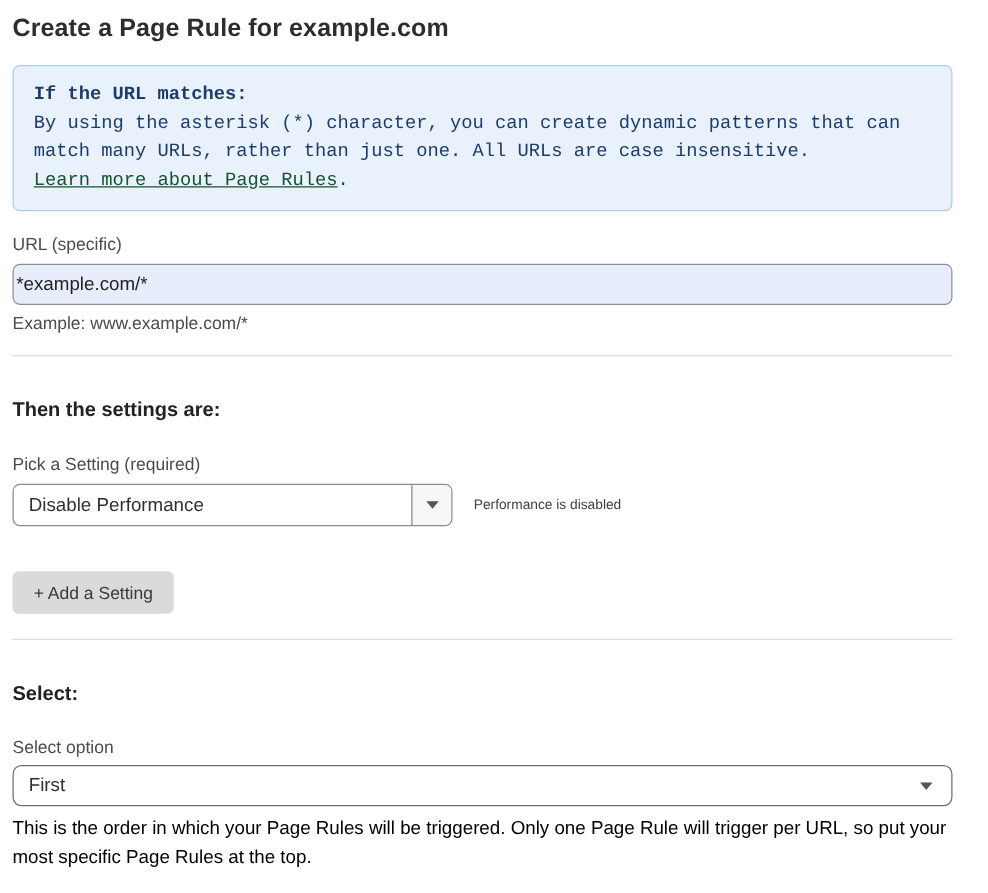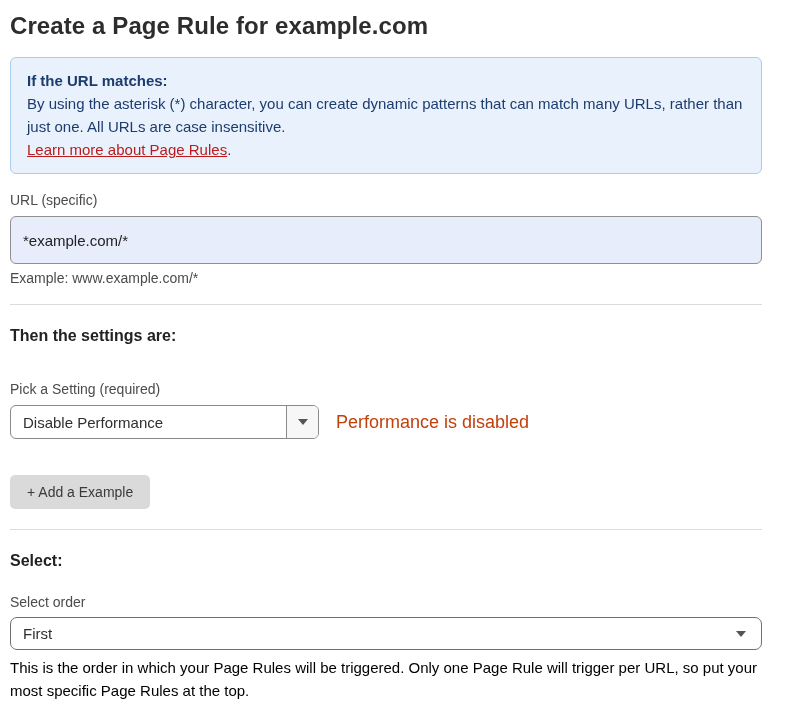--- a/index.html
+++ b/index.html
@@ -10,95 +10,96 @@
     color: #333;
   }
   .page {
     width: 790px;
     min-height: 714px;
     padding: 12px 28px 20px 10px;
   }
   .content { width: 752px; }
 
   h1.page-title {
-    font-size: 24px;
+    font-size: 20px;
     font-weight: 700;
     color: #2d2d2d;
     letter-spacing: 0.1px;
   }
 
   
   .info-box {
     margin-top: 17px;
     background: #e9f2fc;
     border: 1px solid #a9cdec;
     border-radius: 6px;
     padding: 11px 16px 12px 16px;
     color: #1d3c6e;
     font-size: 15px;
     line-height: 23px;
+    font-family: Liberation Mono, monospace;
   }
   .info-box .info-heading { font-weight: 700; }
   .info-box a.info-link {
-    color: #b91c1c;
+    color: #14532d;
     text-decoration: underline;
     cursor: pointer;
   }
 
   
   .field-label {
     font-size: 14px;
     color: #4b4b4b;
     margin-top: 18px;
   }
   .helper-text {
     font-size: 14px;
     color: #4b4b4b;
     margin-top: 6px;
   }
 
   .url-input {
     display: block;
     width: 752px;
-    height: 48px;
+    height: 33px;
     margin-top: 8px;
     background: #e7edfb;
     border: 1px solid #8f8f8f;
     border-radius: 6px;
-    padding: 0 12px;
+    padding: 0 2px;
     font-size: 15px;
     color: #222;
     font-family: "Liberation Sans", sans-serif;
     outline: none;
   }
 
   hr.divider {
     border: none;
     border-top: 1px solid #dcdcdc;
     margin-top: 18px;
   }
 
   h2.section-heading {
     font-size: 16px;
     font-weight: 700;
     color: #222;
-    margin-top: 22px;
+    margin-top: 35px;
   }
 
   
   .setting-row {
     display: flex;
     align-items: center;
     margin-top: 8px;
     gap: 17px;
   }
   .select-control {
     display: flex;
     align-items: stretch;
-    width: 309px;
+    width: 352px;
     height: 34px;
     border: 1px solid #8a8a8a;
     border-radius: 6px;
     background: #ffffff;
     cursor: pointer;
     overflow: hidden;
   }
   .select-value {
     flex: 1;
     display: flex;
@@ -115,22 +116,22 @@
     align-items: center;
     justify-content: center;
   }
   .tri-down {
     width: 0; height: 0;
     border-left: 5px solid transparent;
     border-right: 5px solid transparent;
     border-top: 6px solid #555;
   }
   .status-text {
-    font-size: 18px;
-    color: #c2410c;
+    font-size: 11px;
+    color: #404040;
   }
 
   button {
     font-family: "Liberation Sans", sans-serif;
     cursor: pointer;
     border: none;
   }
   .btn-gray {
     background: #dadada;
     color: #3a3a3a;
@@ -194,39 +195,39 @@
     </div>
 
     <div class="field-label">URL (specific)</div>
     <input class="url-input" type="text" value="*example.com/*" style="">
     <div class="helper-text">Example: www.example.com/*</div>
 
     <hr class="divider">
 
     <h2 class="section-heading">Then the settings are:</h2>
 
-    <div class="field-label" style="margin-top:36px;">Pick a Setting (required)</div>
+    <div class="field-label" style="margin-top:25px;">Pick a Setting (required)</div>
 
     <div class="setting-row">
       <div class="select-control">
         <div class="select-value">Disable Performance</div>
         <div class="select-arrow-box">
           <span class="tri-down"></span>
         </div>
       </div>
       <div class="status-text">Performance is disabled</div>
     </div>
 
-    <button class="btn-gray add-setting-btn">+ Add a Example</button>
+    <button class="btn-gray add-setting-btn">+ Add a Setting</button>
 
     <hr class="divider" style="margin-top:20px;">
 
     <h2 class="section-heading">Select:</h2>
 
-    <div class="field-label" style="margin-top:24px;">Select order</div>
+    <div class="field-label" style="margin-top:24px;">Select option</div>
 
     <div class="order-select">
       <span>First</span>
       <span class="tri-down"></span>
     </div>
 
     <div class="order-helper">This is the order in which your Page Rules will be triggered. Only one Page Rule will trigger per URL, so put your most specific Page Rules at the top.</div>
 
     <hr class="divider actions-divider">
 

